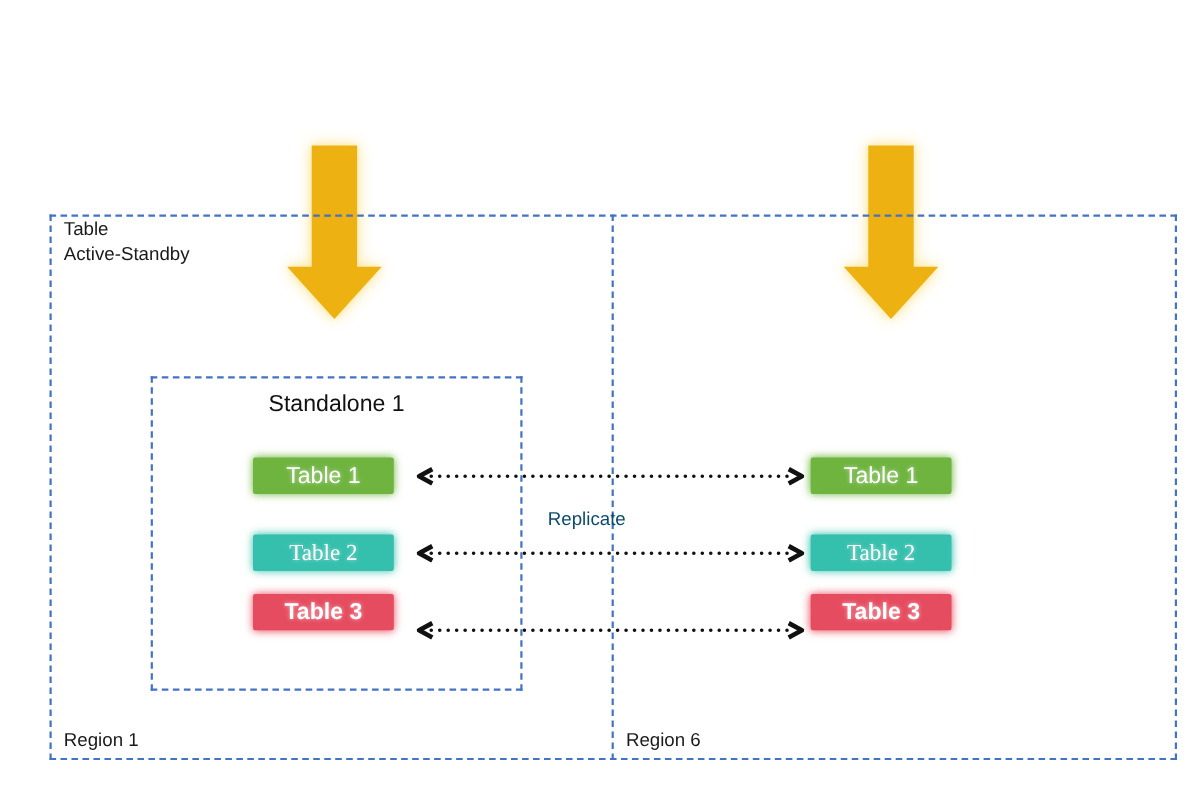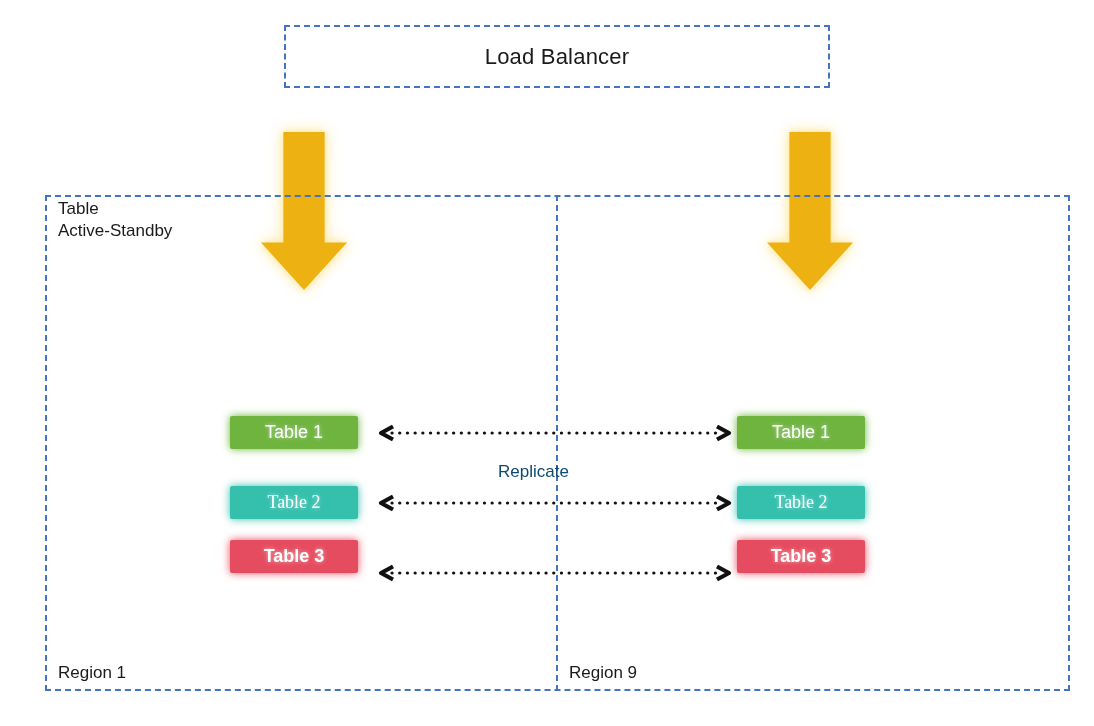--- a/index.html
+++ b/index.html
@@ -30,53 +30,53 @@
   .standalone{display:block;}
   .s1{left:137px;top:342px;width:338px;height:286px;}
   .s2{left:640px;top:342px;width:337px;height:286px;}
   .standalone-title{position:absolute;top:12px;left:0;width:100%;text-align:center;
     font-size:21px;color:#111;}
 
   
   .chip{position:absolute;width:128px;height:33px;border-radius:2px;
     display:flex;align-items:center;justify-content:center;
     background:var(--c);box-shadow:0 0 8px var(--c);
-    color:#fff;font-size:18px;text-shadow:0 0 4px rgba(255,255,255,.55);text-align:right;}
+    color:#fff;font-size:21px;text-shadow:0 0 4px rgba(255,255,255,.55);text-align:right;}
   .col-left{left:230px;} .col-right{left:737px;}
   .row-0{top:416px;} .row-1{top:486px;font-family:Liberation Serif, serif;} .row-2{top:540px;font-weight:bold;}
 
   
   .rep-arrow{position:absolute;left:376px;width:358px;height:18px;}
   .rep-label{position:absolute;left:498px;top:462px;width:120px;text-align:left;
     font-size:17px;color:#0c4a6e;}
 </style>
 </head>
 <body>
 
 <div id="canvas" style="--blue: #4472C4;">
 
-  <div class="dashed lb">
-    <span>Load Balancer</span>
-  </div>
 
   <div class="big-arrow" style="left: 261px; --glow: #FFE9A8;">
     <div class="big-arrow-shape" style="--gold: #EDB111;"></div>
   </div>
   <div class="big-arrow" style="left: 767px; --glow: #FFE9A8;">
     <div class="big-arrow-shape" style="--gold: #EDB111;"></div>
   </div>
 
   <div class="dashed regions-outer"></div>
   <div class="region-divider"></div>
 
   <div class="corner-label" style="left:58px;top:198px">Table
 Active-Standby</div>
   <div class="corner-label" style="left:58px;top:662px">Region 1</div>
-  <div class="corner-label" style="left:569px;top:662px">Region 9</div>
+  <div class="corner-label" style="left:569px;top:662px">Region 6</div>
 
+  <div class="dashed standalone s1">
+    <div class="standalone-title">Standalone 1</div>
+  </div>
 
 
   <div class="chip col-left row-0" style="--c: #6EB43F;">
     <span>Table 1</span>
   </div>
   <div class="chip col-left row-1" style="--c: #35BFAD;">
     <span>Table 2</span>
   </div>
   <div class="chip col-left row-2" style="--c: #E64C5F;">
     <span>Table 3</span>

